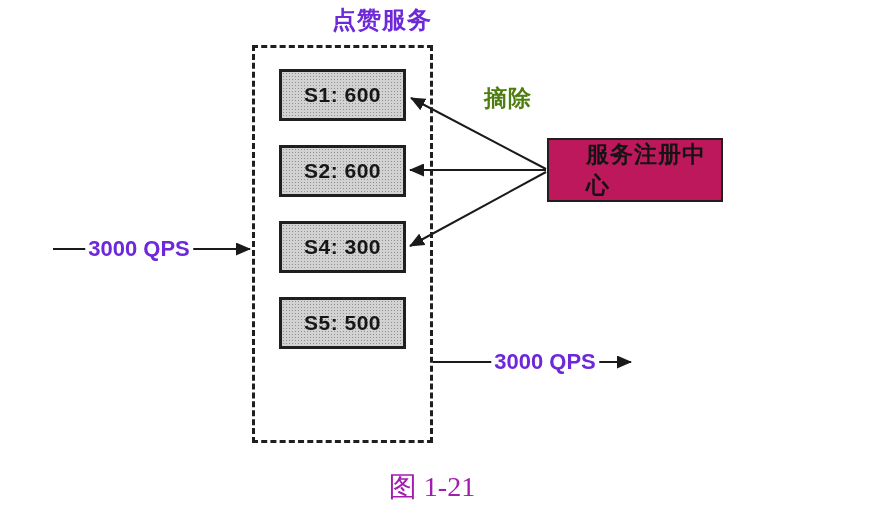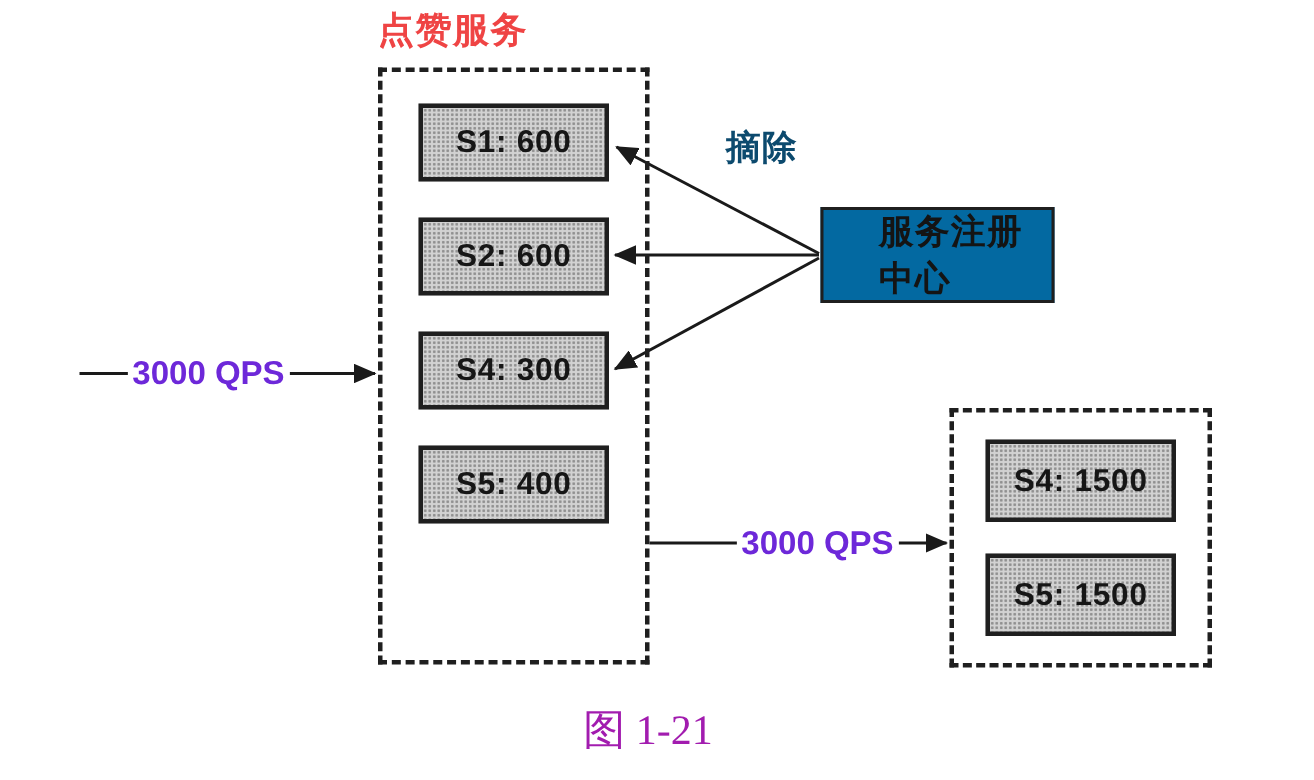--- a/index.html
+++ b/index.html
@@ -15,34 +15,34 @@
     font-family: "Liberation Sans", "DejaVu Sans", sans-serif;
     color: #1a1a1a;
     overflow: hidden;
   }
   
   .group-title {
     position: absolute;
     left: 252px;
     top: 4px;
     width: 180px;
-    text-align: left;
+    text-align: right;
     font-size: 24px;
     font-weight: 600;
     letter-spacing: 1px;
-    color: #ef4444;
+    color: #6d28d9;
   }
   .remove-label {
     position: absolute;
     left: 484px;
     top: 83px;
     font-size: 23px;
     font-weight: 600;
     letter-spacing: 1px;
-    color: #0c4a6e;
+    color: #4d7c0f;
   }
   .caption {
     position: absolute;
     left: 332px;
     top: 468px;
     width: 200px;
     text-align: center;
     font-family: "Liberation Serif", "DejaVu Serif", serif;
     font-size: 28px;
     color: #a21caf;
@@ -92,25 +92,25 @@
   }
   #cluster-scaled .server-box {
     width: 127px;
     height: 55px;
   }
   
   .registry-box {
     position: absolute;
     left: 547px;
     top: 138px;
-    width: 156px;
+    width: 176px;
     height: 64px;
     box-sizing: border-box;
     border: 2.5px solid #1f1f1f;
-    background: #0369a1;
+    background: #be185d;
     display: flex;
     align-items: center;
     justify-content: center;
     font-size: 23px;
     font-weight: 600;
     letter-spacing: 1px;
     color: #141414;
     padding-left: 37px;
   }
   
@@ -154,30 +154,26 @@
     <line x1="546" y1="170" x2="410" y2="170" stroke="#1a1a1a" stroke-width="2" marker-end="url(#ah)"></line>
     <line x1="546" y1="172" x2="410" y2="246" stroke="#1a1a1a" stroke-width="2" marker-end="url(#ah)"></line>
   </svg>
 
   <div class="group-title">点赞服务</div>
 
   <div id="cluster-like" class="cluster">
     <div class="server-box">S1: 600</div>
     <div class="server-box">S2: 600</div>
     <div class="server-box">S4: 300</div>
-    <div class="server-box">S5: 400</div>
+    <div class="server-box">S5: 500</div>
   </div>
 
   <div class="remove-label">摘除</div>
 
   <div class="registry-box">服务注册中心</div>
 
-  <div id="cluster-scaled" class="cluster">
-    <div class="server-box">S4: 1500</div>
-    <div class="server-box">S5: 1500</div>
-  </div>
 
   <div id="flow-label-left" class="flow-label">3000 QPS</div>
   <div id="flow-label-right" class="flow-label">3000 QPS</div>
 
   <div class="caption">图 1-21</div>
 
 </div>
 
 </body></html>

